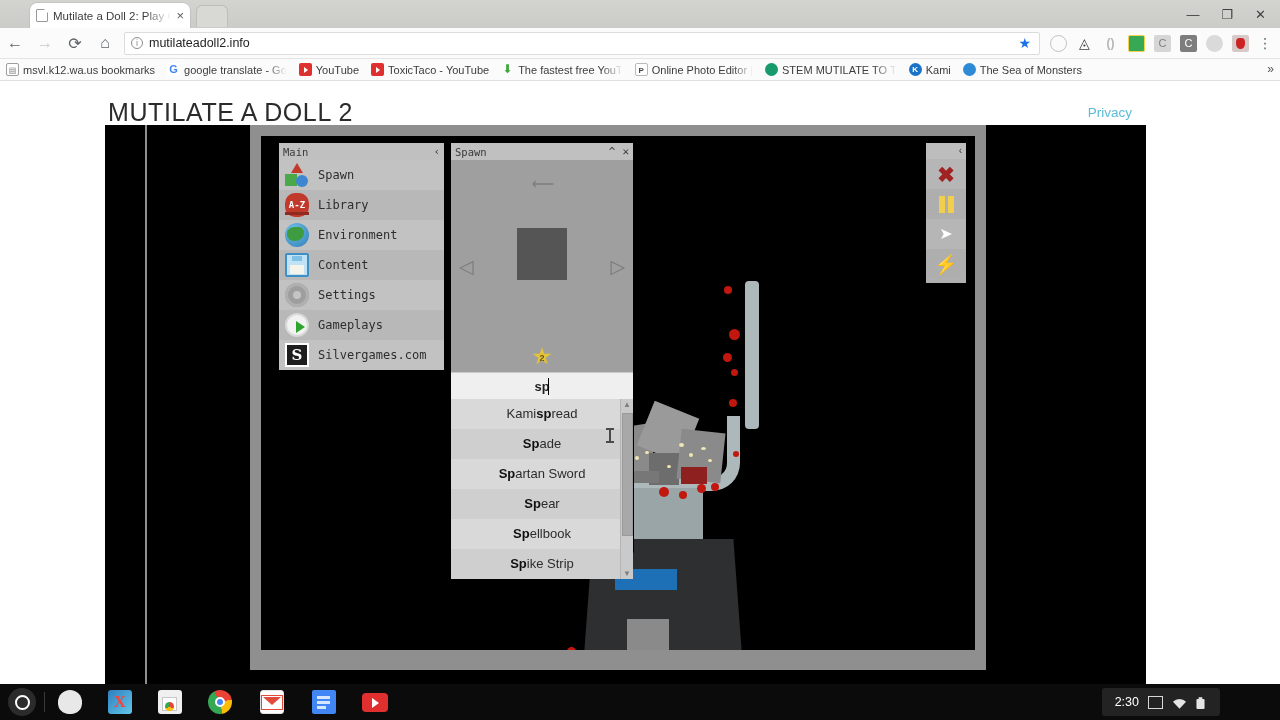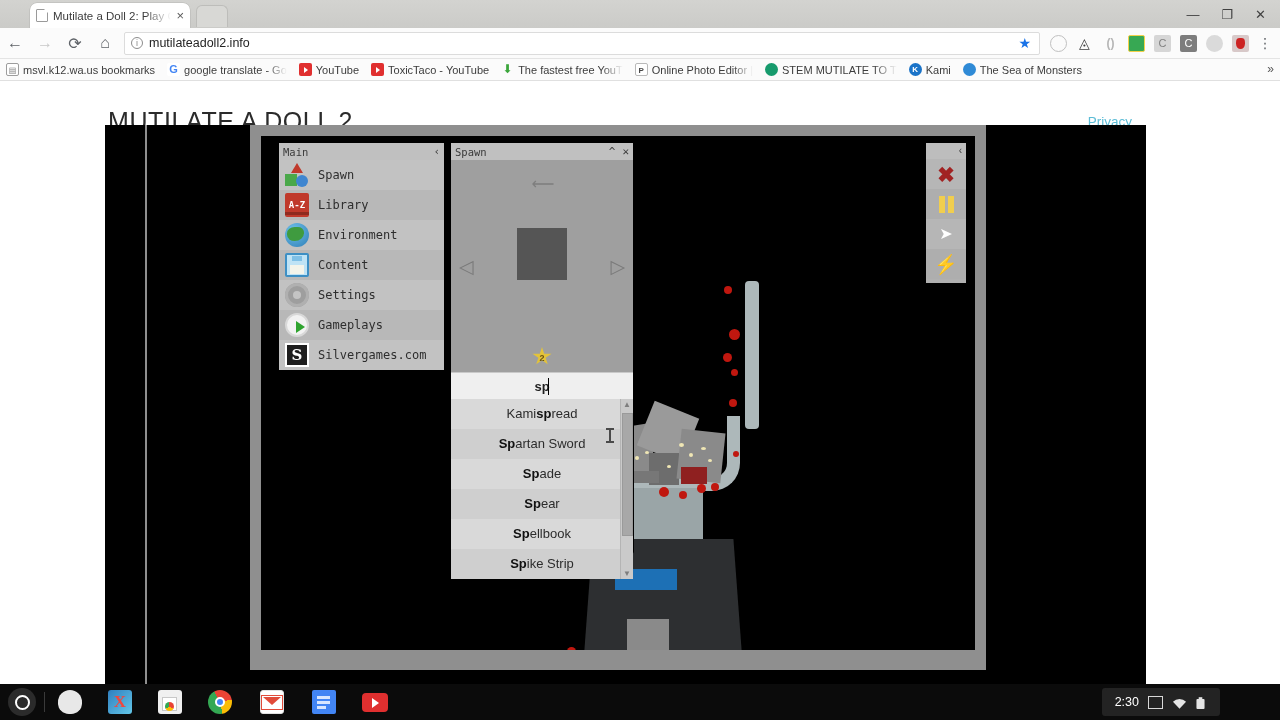--- a/index.html
+++ b/index.html
@@ -96,21 +96,21 @@
   .bm-ico.pixlr { background:#fff; border:1px solid #b9b9b9; color:#444; font-size:8px; font-weight:bold;}
   .bm-ico.stem { background:#179b6d; border-radius:50%; }
   .bm-ico.kami { background:#1a73c8; border-radius:50%; color:#fff; font-size:8px; font-weight:bold;}
   .bm-ico.globe { background:#2f8ad6; border-radius:50%; }
   .bm-fade { -webkit-mask-image: linear-gradient(to right,#000 80%,transparent 100%); mask-image: linear-gradient(to right,#000 80%,transparent 100%); }
   #bm-overflow { position:absolute; right:6px; top:3px; font-size:12px; color:#555; }
 
   
   #page { position:absolute; left:0; top:82px; width:1280px; height:602px; background:#fff; overflow:hidden; }
   #site-header {
-    position:absolute; left:0; top:17px; width:1280px; height:45px; background:#fff;
+    position:absolute; left:0; top:8px; width:1280px; height:45px; background:#fff;
     display:flex; align-items:center; justify-content:space-between;
     padding:0 18px 0 108px;
   }
   #site-title { font-size:25px; letter-spacing:0.6px; color:#2b2b2b; font-weight:400; }
   #privacy-link { font-size:13.5px; color:#5bbcd6; margin-right:130px; }
 
   
   #stage-wrap { position:absolute; left:105px; top:43px; width:1041px; height:559px; background:#000; }
   #game-frame {
     position:absolute; left:145px; top:0px; width:736px; height:545px;
@@ -158,21 +158,21 @@
   }
   .menu-item:nth-child(odd){ background:#b8b8b8; }
   .menu-item:nth-child(even){ background:#c2c2c2; }
   .mi-ico { width:24px; height:24px; flex:0 0 auto; position:relative; }
 
   
   .ico-spawn .t{position:absolute;left:6px;top:0;width:0;height:0;border-left:6px solid transparent;border-right:6px solid transparent;border-bottom:10px solid #c0392b;}
   .ico-spawn .s{position:absolute;left:0;top:11px;width:12px;height:12px;background:#4aa84a;}
   .ico-spawn .c{position:absolute;left:11px;top:12px;width:12px;height:12px;border-radius:50%;background:#3f86d0;}
   
-  .ico-lib{background:#c0392b;border-radius:2px;display:flex;align-items:center;justify-content:center;}
+  .ico-lib{background:#c0392b;border-radius:10px;display:flex;align-items:center;justify-content:center;}
   .ico-lib span{color:#fff;font-size:9px;font-weight:bold;font-family:"DejaVu Sans Mono",monospace;}
   .ico-lib:after{content:"";position:absolute;left:0;bottom:2px;width:100%;height:3px;background:#8e2a1f;}
   
   .ico-env{border-radius:50%;background:radial-gradient(circle at 35% 30%,#6fc0e8,#2f7fb8);overflow:hidden;}
   .ico-env:after{content:"";position:absolute;left:2px;top:4px;width:17px;height:14px;background:#3f9b3f;border-radius:50% 40% 60% 50%;}
   
   .ico-cont{background:#bfe3f5;border:2px solid #3d8fc4;border-radius:2px;}
   .ico-cont:after{content:"";position:absolute;left:3px;bottom:1px;width:14px;height:9px;background:#f4f4ea;}
   .ico-cont:before{content:"";position:absolute;left:5px;top:1px;width:10px;height:5px;background:#7fc0e6;}
   
@@ -453,22 +453,22 @@
               </div>
             </div>
 
             <div id="search-row">
               <input id="spawn-search" type="text" value="sp" style="">
               <span id="text-caret"></span>
             </div>
 
             <div id="dropdown">
               <div class="dd-item"><span>Kami</span><b>sp</b><span>read</span></div>
+              <div class="dd-item"><b>Sp</b><span>ade</span></div>
               <div class="dd-item"><b>Sp</b><span>artan Sword</span></div>
-              <div class="dd-item"><b>Sp</b><span>ade</span></div>
               <div class="dd-item"><b>Sp</b><span>ear</span></div>
               <div class="dd-item"><b>Sp</b><span>ellbook</span></div>
               <div class="dd-item"><b>Sp</b><span>ike Strip</span></div>
               <div id="dd-scroll">
                 <span class="dd-arrow" id="dd-up">▲</span>
                 <div id="dd-thumb"></div>
                 <span class="dd-arrow" id="dd-dn">▼</span>
               </div>
               <div id="ibeam"></div>
             </div>

